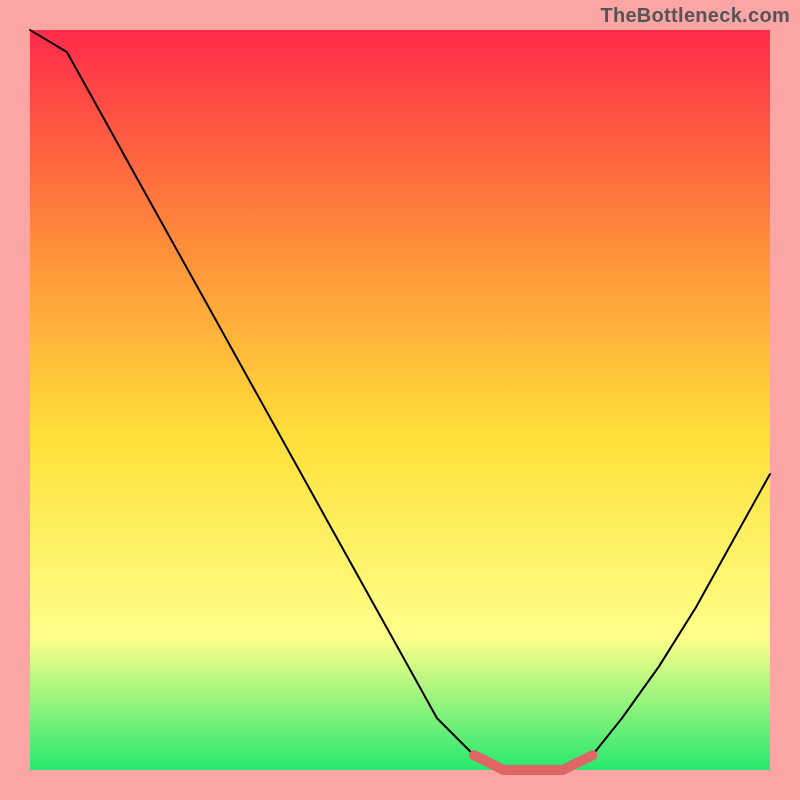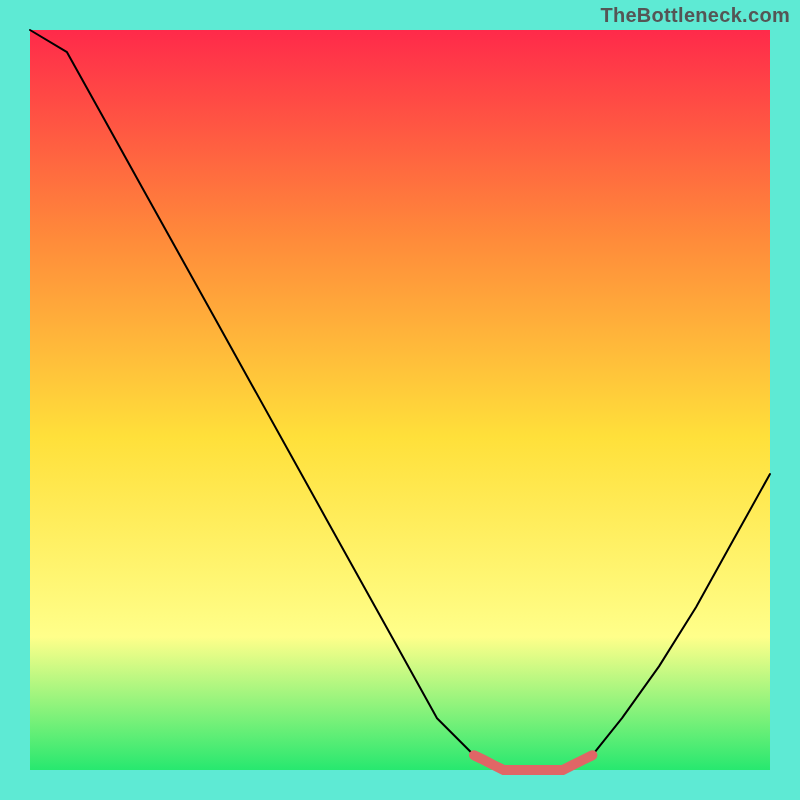--- a/index.html
+++ b/index.html
@@ -8,21 +8,21 @@
     width: 800px;
     height: 800px;
     background: #000;
     font-family: Arial, Helvetica, sans-serif;
     overflow: hidden;
   }
   .stage {
     position: relative;
     width: 800px;
     height: 800px;
-    background: #5eead4;
+    background: #fca5a5;
   }
   .watermark {
     position: absolute;
     top: 4px;
     right: 10px;
     color: #555;
     font-size: 20px;
     font-weight: 600;
     letter-spacing: 0.3px;
     z-index: 30;

